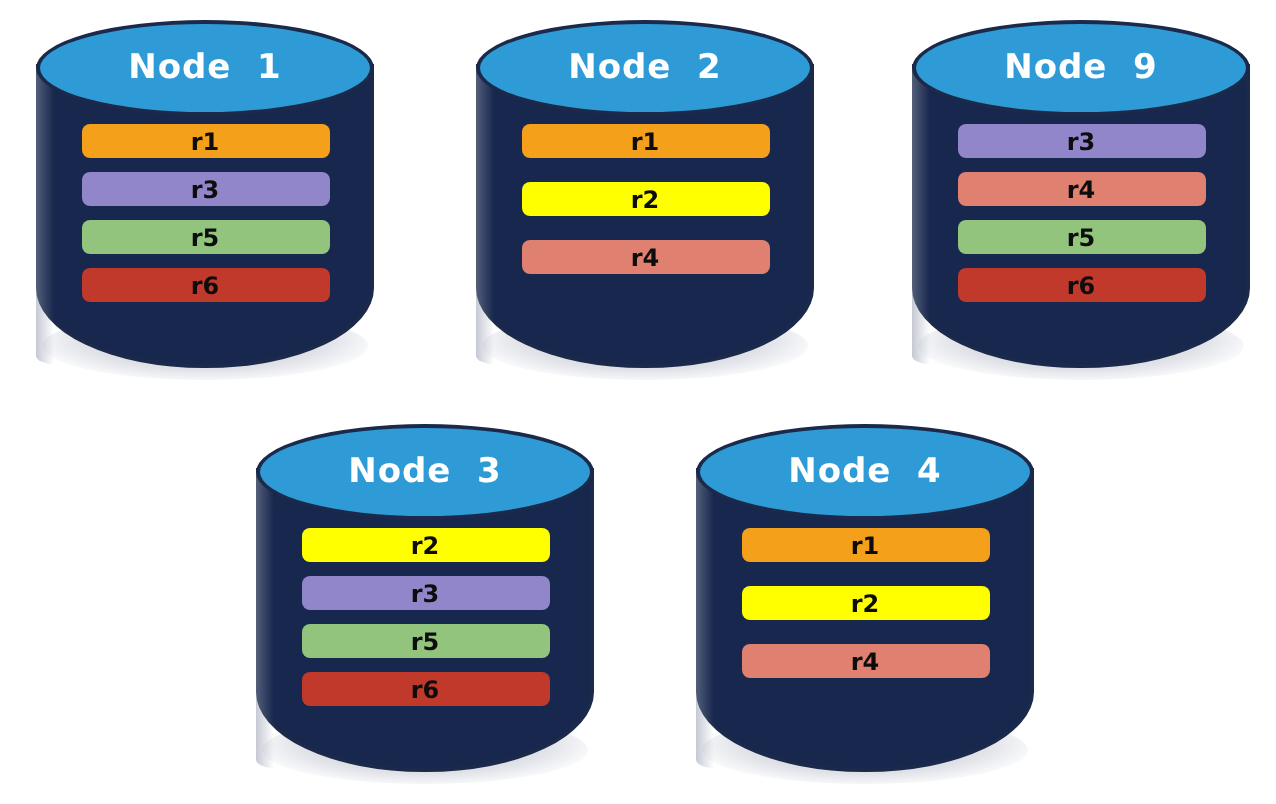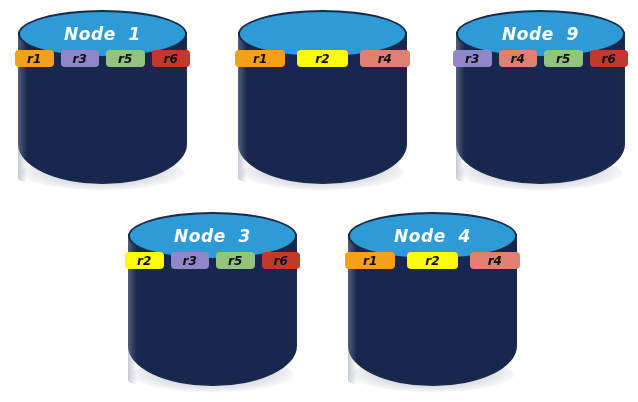--- a/index.html
+++ b/index.html
@@ -12,21 +12,20 @@
     height: 402px;
     position: relative;
     overflow: hidden;
     font-family: "DejaVu Sans", sans-serif;
   }
 
   #diagram {
     position: relative;
     width: 638px;
     height: 375px;
-    font-style: italic;
   }
 
   .node {
     position: absolute;
     width: 175px;
     height: 185px;
   }
 
   
   .cyl-shadow {
@@ -90,25 +89,25 @@
     font-weight: bold;
     letter-spacing: 0.5px;
     z-index: 4;
     white-space: pre;
   }
 
   
   .bars {
     position: absolute;
     left: 0;
-    top: 44px;
+    top: 56px;
     width: 175px;
     z-index: 5;
     display: flex;
-    flex-direction: row;
+    flex-direction: column;
     align-items: center;
   }
   .bars.count-4 { gap: 7px; }
   .bars.count-3 { gap: 12px; }
 
   .bar {
     width: 124px;
     height: 17px;
     border-radius: 4px;
     display: flex;
@@ -134,20 +133,21 @@
         <div class="bar" style="background: rgb(245, 160, 26);">r1</div>
         <div class="bar" style="background: rgb(145, 134, 201);">r3</div>
         <div class="bar" style="background: rgb(146, 196, 125);">r5</div>
         <div class="bar" style="background: rgb(192, 57, 43);">r6</div>
       </div>
     </div>
     <div class="node" style="left: 235px; top: 6px;">
       <div class="cyl-shadow"></div>
       <div class="cyl-body"></div>
       <div class="cyl-top"></div>
+      <div class="node-label">Node  2</div>
       <div class="bars count-3">
         <div class="bar" style="background: rgb(245, 160, 26);">r1</div>
         <div class="bar" style="background: rgb(255, 255, 0);">r2</div>
         <div class="bar" style="background: rgb(224, 128, 112);">r4</div>
       </div>
     </div>
     <div class="node" style="left: 453px; top: 6px;">
       <div class="cyl-shadow"></div>
       <div class="cyl-body"></div>
       <div class="cyl-top"></div>

